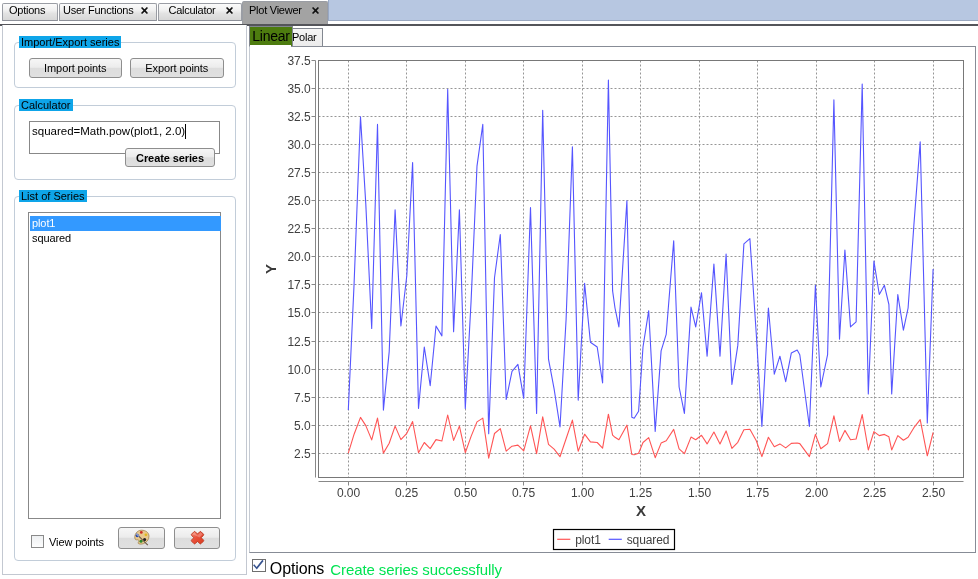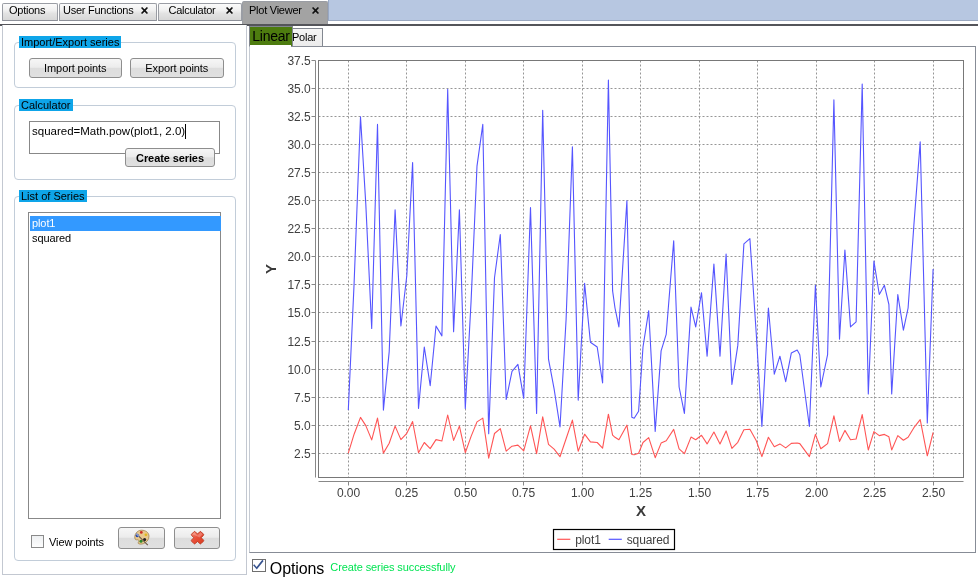--- a/index.html
+++ b/index.html
@@ -99,21 +99,21 @@
 
 <div class="abs" style="left:249px;top:46px;width:727px;height:507px;border-left:1px solid #c6cbd3;border-right:1px solid #878c96;border-bottom:1px solid #878c96;border-top:1px solid #878c96;box-sizing:border-box;background:#fff;"></div>
 <div class="abs" style="left:250px;top:45px;width:41px;height:2px;background:#fff;z-index:2;"></div>
 
 <div class="abs" style="left:252.3px;top:558.7px;width:13.8px;height:13.8px;border:1.6px solid #6f6f6f;box-sizing:border-box;background:#fff;">
  <svg width="11" height="11" viewBox="0 0 11 11" style="position:absolute;left:0px;top:-0.5px;">
   <path d="M1.2 5.2 L3.6 7.9 L9.3 0.8 L10.6 1.9 L3.8 10.4 L0.1 6.3 Z" fill="#37538f"></path>
  </svg>
 </div>
 <div class="abs" style="left:269.8px;top:560px;font-size:16px;">Options</div>
-<div class="abs" style="left:330.3px;top:560.5px;font-size:11px;color:#00e352;">Create series successfully</div>
+<div class="abs" style="left:330.3px;top:560.5px;font-size:15px;color:#00e352;">Create series successfully</div>
 <svg width="727" height="507" viewBox="0 0 727 507" style="position:absolute;left:249px;top:46px;font-family:'Liberation Sans',sans-serif;">
 <g stroke="#969696" stroke-width="1" stroke-dasharray="2,2">
 <line x1="99.5" y1="14.5" x2="99.5" y2="431.5"></line>
 <line x1="157.5" y1="14.5" x2="157.5" y2="431.5"></line>
 <line x1="216.5" y1="14.5" x2="216.5" y2="431.5"></line>
 <line x1="274.5" y1="14.5" x2="274.5" y2="431.5"></line>
 <line x1="333.5" y1="14.5" x2="333.5" y2="431.5"></line>
 <line x1="391.5" y1="14.5" x2="391.5" y2="431.5"></line>
 <line x1="450.5" y1="14.5" x2="450.5" y2="431.5"></line>
 <line x1="508.5" y1="14.5" x2="508.5" y2="431.5"></line>

